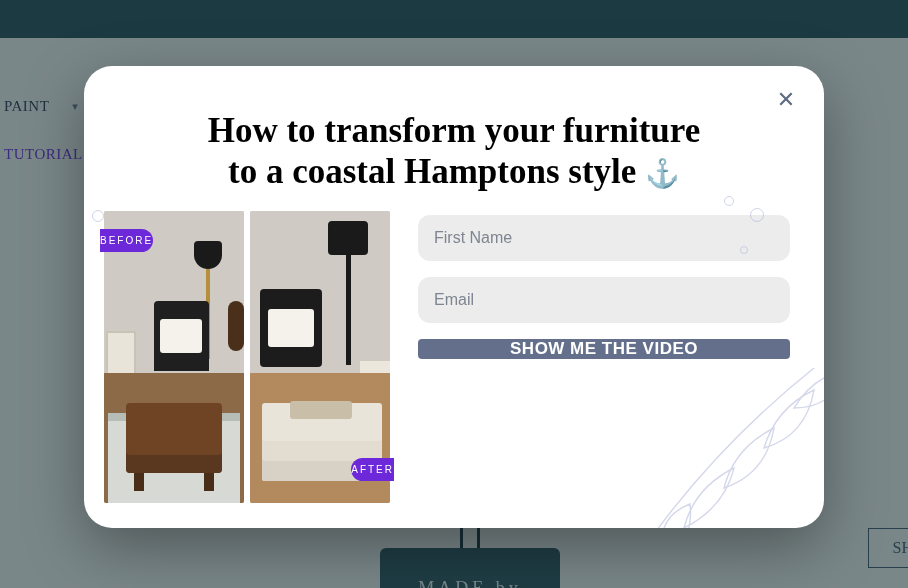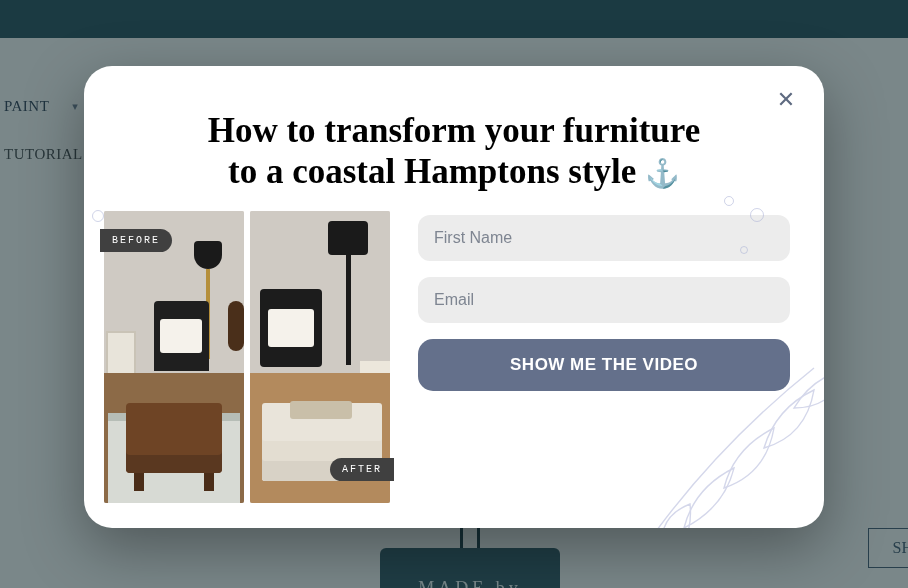--- a/index.html
+++ b/index.html
@@ -18,21 +18,21 @@
     position: absolute; top: 38px; left: 0; right: 0; bottom: 0;
     background: #f6f4ef;
   }
   .nav {
     position: absolute; top: 60px; left: 0; right: 0;
     display: flex; gap: 28px; padding-left: 4px;
     color: #2e3a4c; font-size: 15px; letter-spacing: .5px;
   }
   .nav-item { display: flex; align-items: center; gap: 23px; justify-content: center; }
   .chev { font-size: 11px; color: #6b7688; }
-  .nav2 { position: absolute; top: 108px; left: 0; color:#404040; font-size:15px; letter-spacing:.5px; padding-left:4px;}
+  .nav2 { position: absolute; top: 108px; left: 0; color:#6d28d9; font-size:15px; letter-spacing:.5px; padding-left:4px;}
   .hero-text {
     position: absolute; right: -10px; top: 250px; width: 340px;
     color: #34506b; text-align: center;
   }
   .hero-text .h1 { font-size: 40px; line-height: 1.25; font-family: Georgia, serif; }
   .hero-sub { position: absolute; right: -10px; top: 420px; width: 340px; text-align:center; color:#415468; font-size:18px; line-height:1.5;}
   .hero-btn {
     position: absolute; right: -30px; top: 490px;
     border: 1px solid #415468; padding: 10px 24px; font-size: 16px; color:#415468; background:#f6f4ef;
   }
@@ -91,24 +91,24 @@
     display: flex; gap: 6px; position: relative;
   }
   .imgslot {
     width: 140px; height: 292px;
     background: #d6cfc6;
     position: relative; overflow:hidden;
     border-radius: 2px;
   }
   .pill {
     position: absolute;
-    background: #404040; color: #fff;
+    background: #6d28d9; color: #fff;
     font-size: 10px; letter-spacing: 2px;
-    padding: 6px 12px;
-    font-family: Liberation Mono, monospace;
+    padding: 6px 0;
+    font-family: Liberation Sans, sans-serif;
     z-index: 5;
   }
   .pill.before { top: 18px; left: -4px; border-radius: 0 14px 14px 0; }
   .pill.after  { bottom: 22px; right: -4px; border-radius: 14px 0 0 14px; }
 
   
   .room-wall { position:absolute; inset:0; background:#cfcac3; }
   .room-floor { position:absolute; left:0; right:0; bottom:0; height:130px; background:#8c6a47; }
   .rug { position:absolute; left:4px; right:4px; bottom:0; height:90px; background:#d7dad4; border-top:8px solid #b6bdb6; }
   .coffee-table-b { position:absolute; left:22px; bottom:30px; width:96px; height:70px; background:#6e4425; border-radius:4px; box-shadow: inset 0 -18px 0 #5a3820; }
@@ -151,22 +151,21 @@
     margin-bottom: 16px;
     outline: none;
     font-family: inherit;
   }
   .field::placeholder { color: #7e8591; }
   .submit {
     width: 100%;
     background: #64708b;
     color: #fff;
     border: none;
-    border-radius: 15px;
-    padding: 16px;
+    border-radius: 4px;
     font-size: 17px;
     font-weight: 700;
     letter-spacing: .5px;
     cursor: pointer;
     font-family: inherit;
   }
 
   
   .deco-circle {
     position:absolute; border:1.5px solid #aab0d6; border-radius:50%; opacity:.55;

